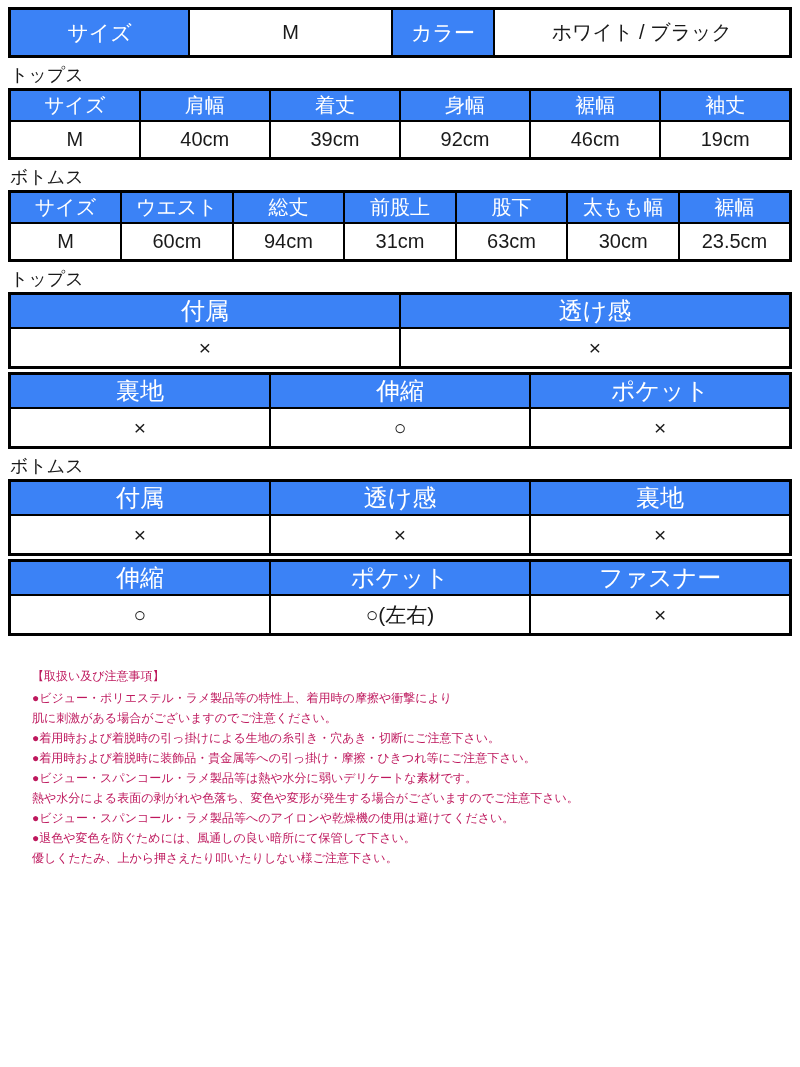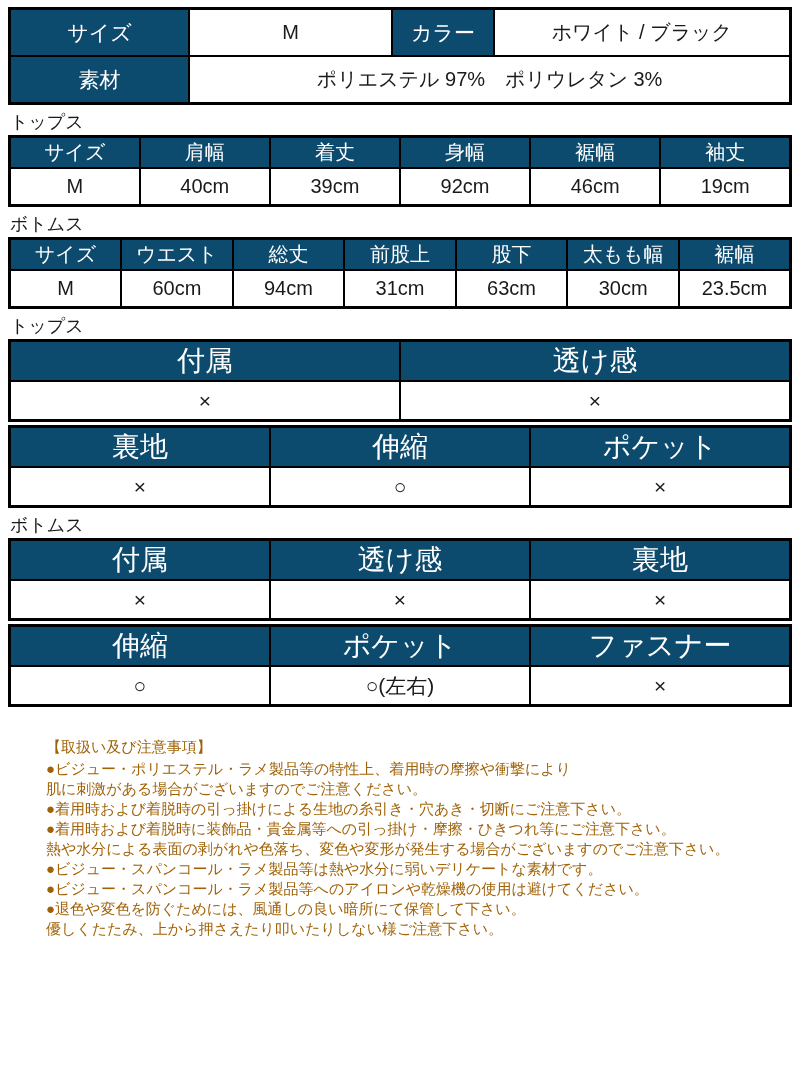--- a/index.html
+++ b/index.html
@@ -1,62 +1,58 @@
 <!DOCTYPE html>
 <html><head>
 <meta charset="utf-8">
 <style>
   html,body{margin:0;padding:0;background:#ffffff;}
   body{width:800px;height:1067px;font-family:"Liberation Sans",sans-serif;color:#111;overflow:hidden;}
   .page{padding:7px 8px 0 8px;box-sizing:border-box;}
 
   table.tbl{width:100%;border-collapse:collapse;table-layout:fixed;border:3px solid #000;background:#fff;}
   .tbl th,.tbl td{border:2px solid #000;text-align:center;vertical-align:middle;padding:0;overflow:hidden;white-space:nowrap;}
-  .tbl th{background:#0c4a6e;color:#ffffff;font-weight:normal;font-size:21px;}
+  .tbl th{background:#3b82f6;color:#ffffff;font-weight:normal;font-size:21px;}
   .tbl td{font-size:20px;color:#1a1a1a;font-weight:normal;}
 
   
   .spec th,.spec td{height:45px;}
 
   
   .meas th{height:29px;font-size:20px;}
   .meas td{height:35px;}
 
   
-  .feat th{height:28px;font-size:28px;}
+  .feat th{height:28px;font-size:24px;}
   .feat td{height:37px;font-size:21px;}
   .feat-gap{margin-top:3px;}
 
   .sec-label{font-size:18px;line-height:19px;color:#1a1a1a;margin:8px 0 3px 2px;}
 
-  .notes{margin:30px 0 0 38px;font-size:15px;line-height:20px;color:#a16207;}
+  .notes{margin:30px 0 0 24px;font-size:12px;line-height:20px;color:#be185d;}
   .notes .note-title{margin-bottom:2px;}
 </style>
 </head>
 <body>
 
 <div class="page">
 
   <table class="tbl spec">
     <colgroup>
         <col style="width:23%">
         <col style="width:26%">
         <col style="width:13%">
         <col style="width:38%">
       </colgroup>
     <tbody>
         <tr>
       <th>サイズ</th>
       <td>M</td>
       <th>カラー</th>
       <td>ホワイト / ブラック</td>
-    </tr>
-    <tr>
-      <th>素材</th>
-      <td colspan="3">ポリエステル 97%　ポリウレタン 3%</td>
     </tr>
   </tbody>
     </table>
 
   <div class="sec-label">トップス</div>
   <table class="tbl meas">
     <tbody>
         <tr>
       <th>サイズ</th>
       <th>肩幅</th>
@@ -157,20 +153,20 @@
     </tr>
   </tbody>
     </table>
 
   <div class="notes">
     <div class="note-title">【取扱い及び注意事項】</div>
     <div class="note-line">●ビジュー・ポリエステル・ラメ製品等の特性上、着用時の摩擦や衝撃により</div>
     <div class="note-line">肌に刺激がある場合がございますのでご注意ください。</div>
     <div class="note-line">●着用時および着脱時の引っ掛けによる生地の糸引き・穴あき・切断にご注意下さい。</div>
     <div class="note-line">●着用時および着脱時に装飾品・貴金属等への引っ掛け・摩擦・ひきつれ等にご注意下さい。</div>
+    <div class="note-line">●ビジュー・スパンコール・ラメ製品等は熱や水分に弱いデリケートな素材です。</div>
     <div class="note-line">熱や水分による表面の剥がれや色落ち、変色や変形が発生する場合がございますのでご注意下さい。</div>
-    <div class="note-line">●ビジュー・スパンコール・ラメ製品等は熱や水分に弱いデリケートな素材です。</div>
     <div class="note-line">●ビジュー・スパンコール・ラメ製品等へのアイロンや乾燥機の使用は避けてください。</div>
     <div class="note-line">●退色や変色を防ぐためには、風通しの良い暗所にて保管して下さい。</div>
     <div class="note-line">優しくたたみ、上から押さえたり叩いたりしない様ご注意下さい。</div>
   </div>
 
 </div>
 
 </body></html>

